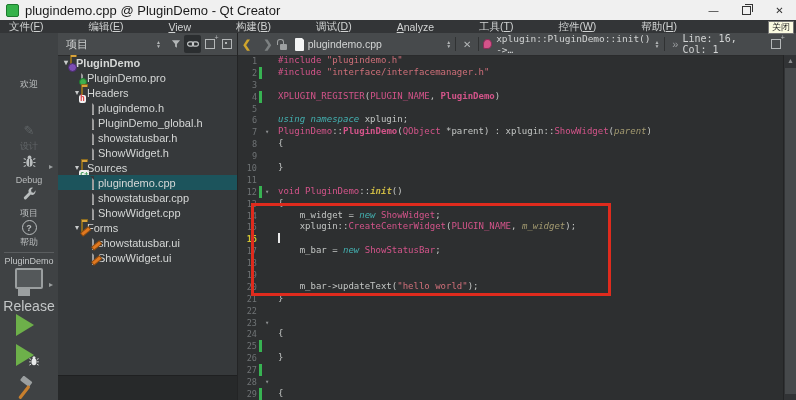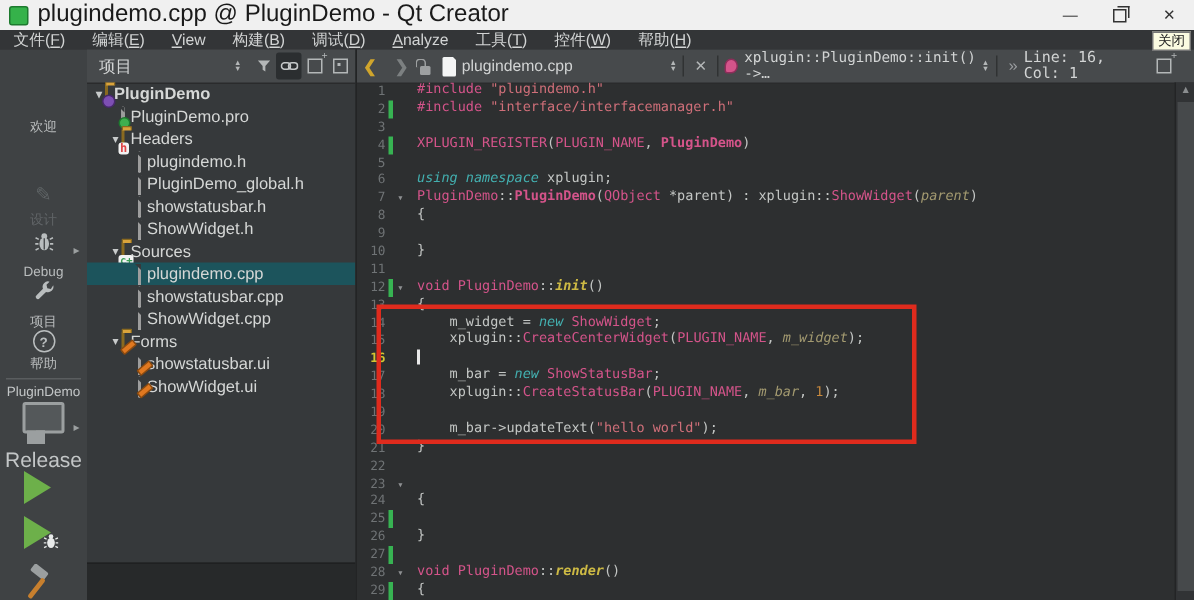--- a/index.html
+++ b/index.html
@@ -1,26 +1,26 @@
 <!DOCTYPE html>
 <html><head>
 <meta charset="utf-8">
 <style>
   html,body{margin:0;padding:0;background:#1b1c1d;}
   #win{position:relative;width:796px;height:400px;overflow:hidden;font-family:"Liberation Sans",sans-serif;background:#2d2f30;}
   
   #titlebar{position:absolute;left:0;top:0;width:796px;height:20px;background:#f0f0f0;display:flex;align-items:center;}
   #app-logo{width:11px;height:11px;margin:0 6px 0 6px;background:#35b24a;border-radius:2px;border:1px solid #1d7a2e;}
-  #title-text{font-size:16px;color:#1a1a1a;}
+  #title-text{font-size:13px;color:#1a1a1a;}
   #winbtns{position:absolute;right:0;top:0;height:20px;display:flex;}
   .winbtn{width:33px;height:20px;display:flex;align-items:center;justify-content:center;color:#333;font-size:10px;cursor:default;}
   .restore-glyph{position:relative;width:7px;height:7px;border:1px solid #333;}
   .restore-glyph::before{content:"";position:absolute;left:2px;top:-3px;width:7px;height:7px;border:1px solid #333;border-left:none;border-bottom:none;}
   
-  #menubar{position:absolute;left:0;top:20px;width:796px;height:13px;background:#333537;display:flex;align-items:center;border-bottom:1px solid #2a2b2c;}
+  #menubar{position:absolute;left:0;top:20px;width:796px;height:13px;background:#333537;display:flex;align-items:center;border-bottom:1px solid #2a2b2c;gap:27px;}
   .menu-item{font-size:10.5px;color:#d2d4d4;padding:0 9px;white-space:nowrap;}
   .menu-item u{text-decoration:underline;}
   
   #close-tip{position:absolute;right:2px;top:21px;background:#fbfbe1;border:1px solid #767676;color:#222;font-size:9px;padding:0 3px;line-height:11px;z-index:40;}
   
   #sidebar{position:absolute;left:0;top:33px;width:58px;height:367px;background:#3f4244;border-right:1px solid #2a2b2c;}
   .mode{position:absolute;left:0;width:58px;display:flex;flex-direction:column;align-items:center;gap:2px;}
   .mode .mlabel{font-size:9px;color:#b9bcbd;line-height:10px;}
   .mode.disabled .mlabel{color:#606467;}
   .mode.active{background:#1d1f20;}
@@ -443,21 +443,20 @@
         <div class="cl">
           <span class="ln">17</span>
           <span class="vcsbar"></span>
           <span class="foldm"></span>
           <pre><span class="c-p">    m_bar = </span><span class="c-t">new</span><span class="c-p"> </span><span class="c-k">ShowStatusBar</span><span class="c-p">;</span></pre>
         </div>
         <div class="cl">
           <span class="ln">18</span>
           <span class="vcsbar"></span>
           <span class="foldm"></span>
-          <pre><span class="c-p">    xplugin::</span><span class="c-k">CreateStatusBar</span><span class="c-p">(</span><span class="c-k">PLUGIN_NAME</span><span class="c-p">, </span><span class="c-m">m_bar</span><span class="c-p">, </span><span class="c-n">1</span><span class="c-p">);</span></pre>
         </div>
         <div class="cl">
           <span class="ln">19</span>
           <span class="vcsbar"></span>
           <span class="foldm"></span>
           <pre></pre>
         </div>
         <div class="cl">
           <span class="ln">20</span>
           <span class="vcsbar"></span>
@@ -502,21 +501,20 @@
         <div class="cl">
           <span class="ln">27</span>
           <span class="vcsbar on"></span>
           <span class="foldm"></span>
           <pre></pre>
         </div>
         <div class="cl">
           <span class="ln">28</span>
           <span class="vcsbar"></span>
           <span class="foldm">▾</span>
-          <pre><span class="c-k">void PluginDemo</span><span class="c-p">::</span><span class="c-f">render</span><span class="c-p">()</span></pre>
         </div>
         <div class="cl">
           <span class="ln">29</span>
           <span class="vcsbar on"></span>
           <span class="foldm"></span>
           <pre><span class="c-p">{</span></pre>
         </div>
       </div>
     <div id="vscroll">
       <span class="arrow">▲</span>

